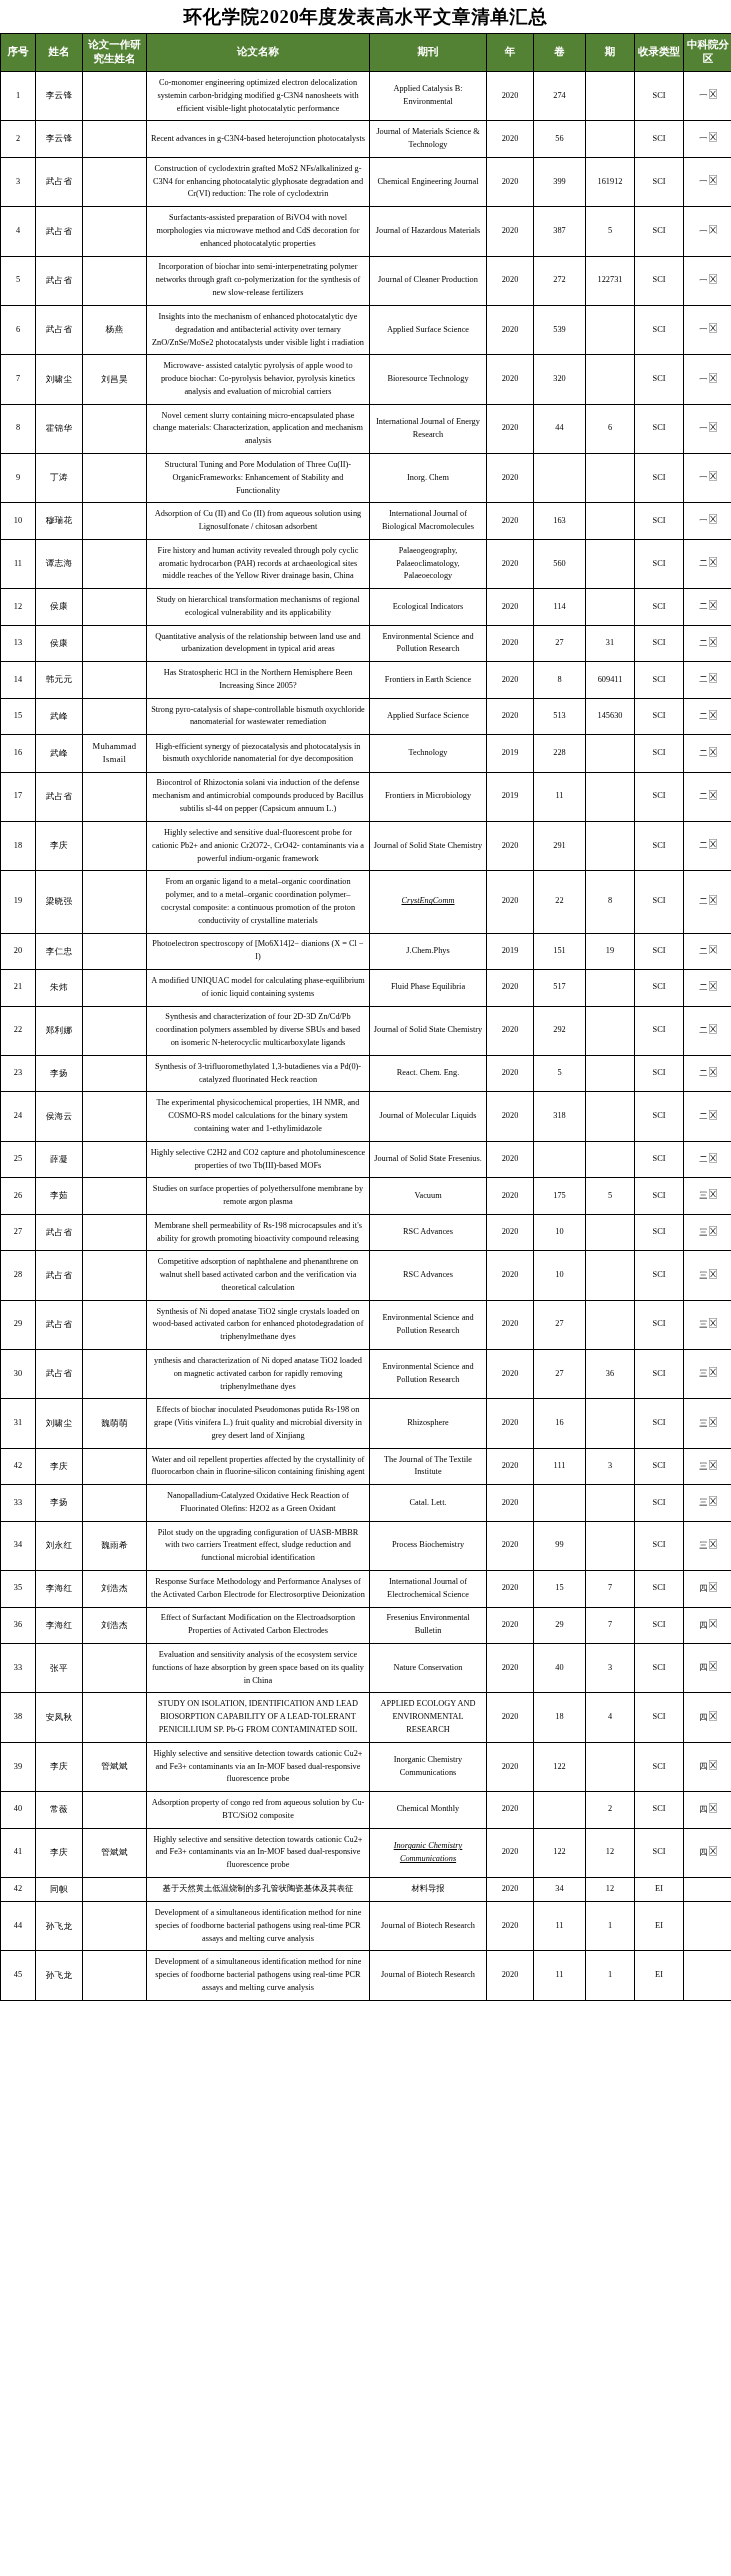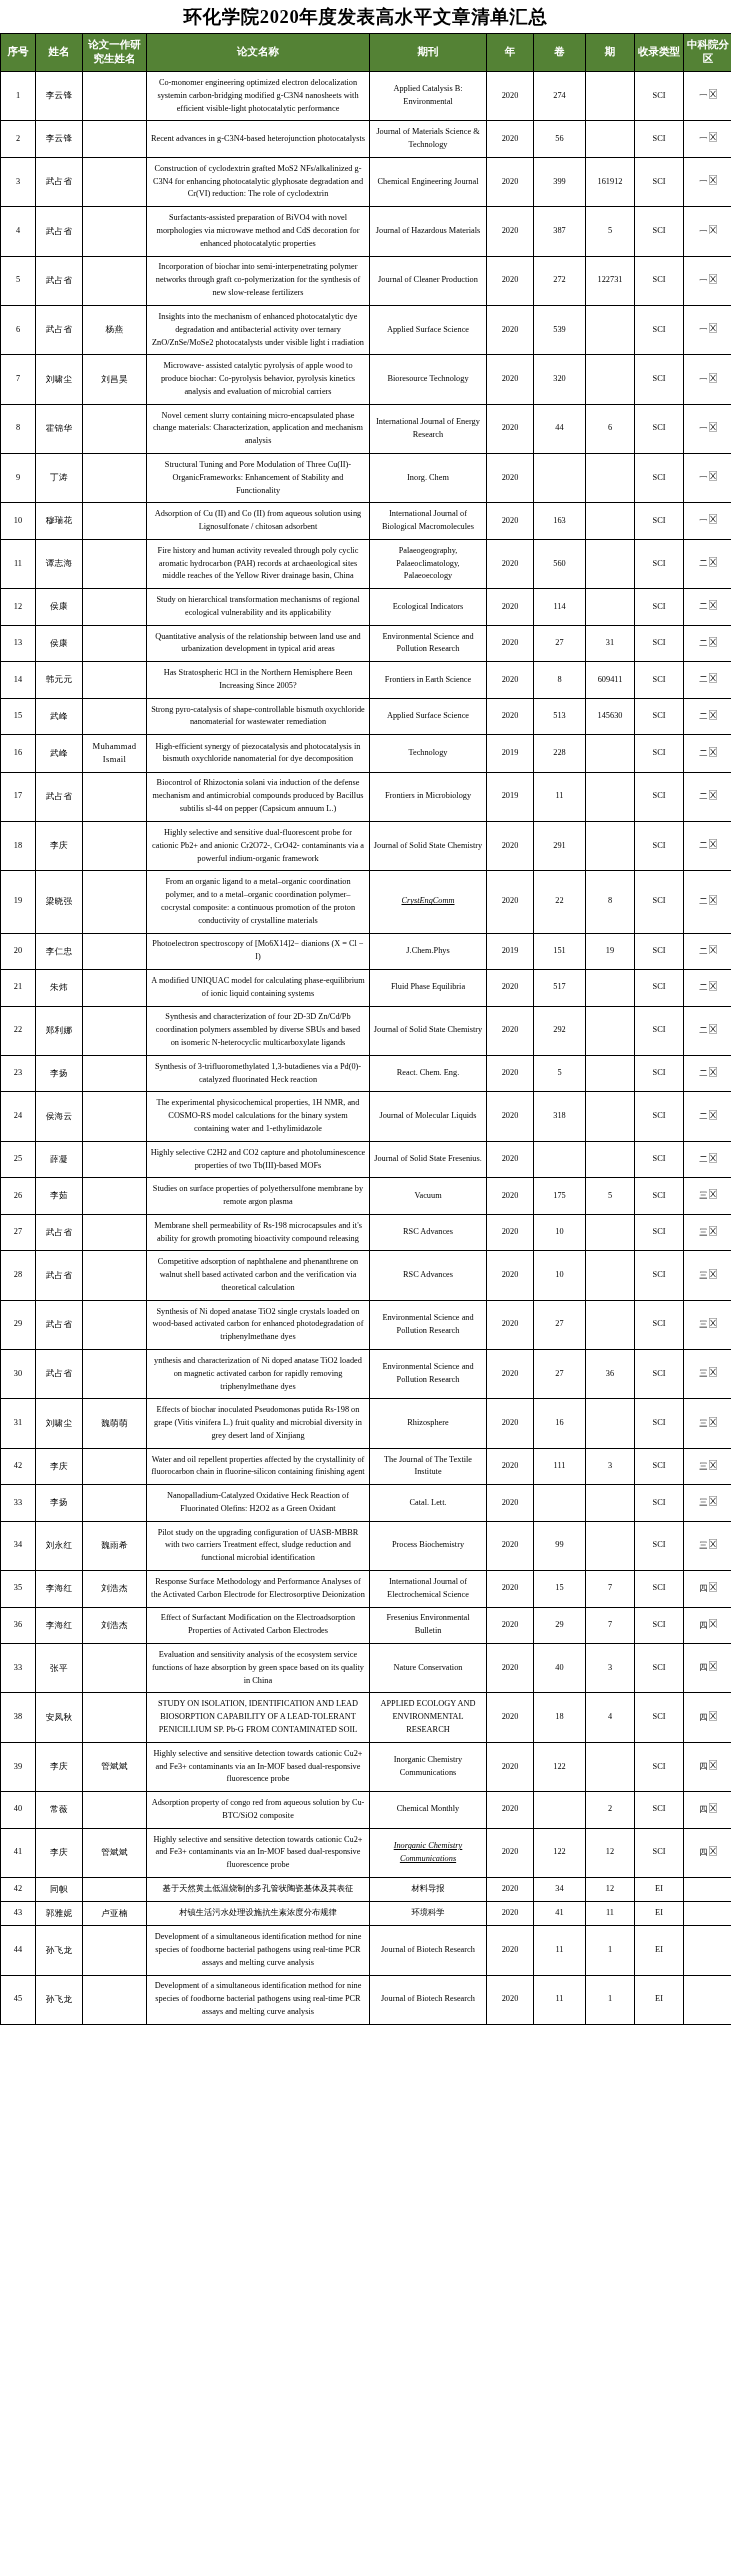--- a/index.html
+++ b/index.html
@@ -767,32 +767,20 @@
           <td class="cell-student"></td>
           <td class="cell-paper-title">基于天然黄土低温烧制的多孔管状陶瓷基体及其表征</td>
           <td class="cell-journal">材料导报</td>
           <td class="cell-year">2020</td>
           <td class="cell-volume">34</td>
           <td class="cell-issue">12</td>
           <td class="cell-index-type">EI</td>
           <td class="cell-division"></td>
         </tr>
         <tr>
-          <td class="cell-no">43</td>
-          <td class="cell-name">郭雅妮</td>
-          <td class="cell-student">卢亚楠</td>
-          <td class="cell-paper-title">村镇生活污水处理设施抗生素浓度分布规律</td>
-          <td class="cell-journal">环境科学</td>
-          <td class="cell-year">2020</td>
-          <td class="cell-volume">41</td>
-          <td class="cell-issue">11</td>
-          <td class="cell-index-type">EI</td>
-          <td class="cell-division"></td>
-        </tr>
-        <tr>
           <td class="cell-no">44</td>
           <td class="cell-name">孙飞龙</td>
           <td class="cell-student"></td>
           <td class="cell-paper-title">Development of a simultaneous identification method for nine species of foodborne bacterial pathogens using real-time PCR assays and melting curve analysis</td>
           <td class="cell-journal">Journal of Biotech Research</td>
           <td class="cell-year">2020</td>
           <td class="cell-volume">11</td>
           <td class="cell-issue">1</td>
           <td class="cell-index-type">EI</td>
           <td class="cell-division"></td>

